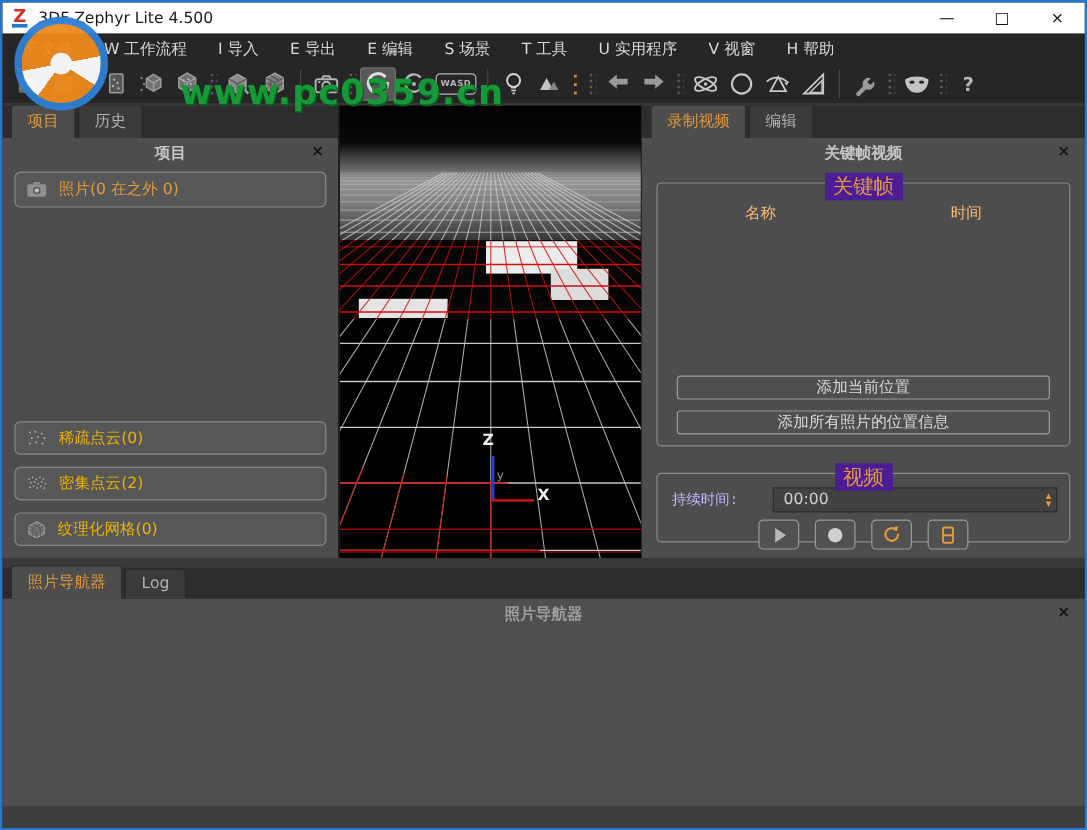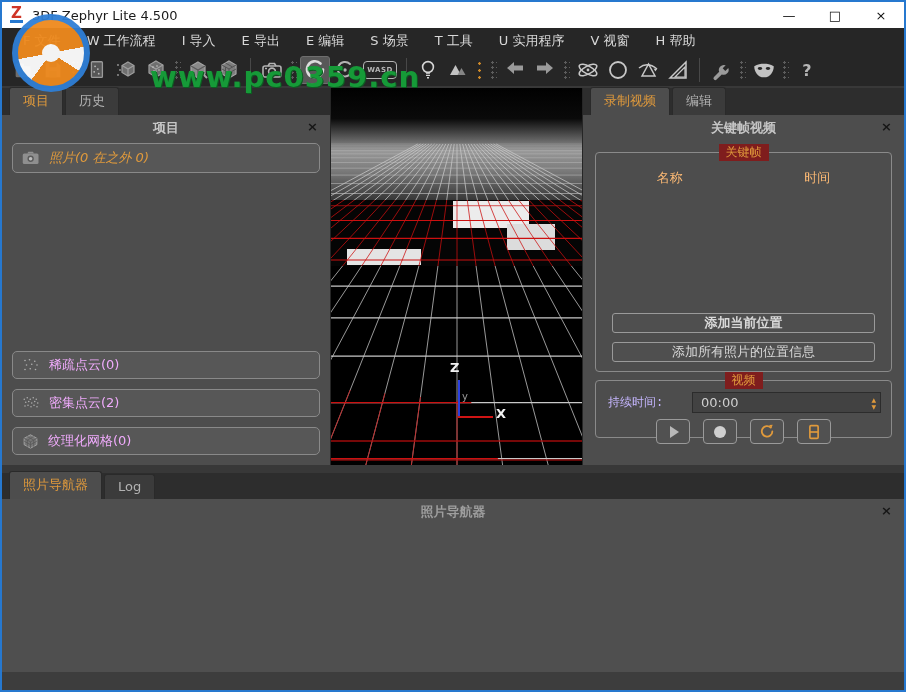--- a/index.html
+++ b/index.html
@@ -34,55 +34,55 @@
             background-size:5px 5px; }
   .handle.orange { background-image:radial-gradient(circle,#d08a28 1.1px,transparent 1.5px); background-size:7px 7px; width:8px;}
   .sepline { width:1px; height:24px; background:#484848; margin:0 6px; flex:0 0 auto; }
   .wasd-box { border:1.5px solid #b5b5b5; border-radius:4px; color:#b5b5b5;
               font-size:7px; font-weight:bold; padding:4px 3px; letter-spacing:0.5px; }
   .help-q { color:#b5b5b5; font-size:16px; font-weight:bold; }
   .tb-divider { height:2px; background:#383838; }
   
   .content { display:flex; height:377px; }
   .side-panel { display:flex; flex-direction:column; }
-  .left-panel { width:328px; }
+  .left-panel { width:280px; }
   .right-panel { flex:1; }
   .tabbar { height:27px; background:#2d2d2d; display:flex; align-items:flex-end; padding-left:7px; gap:2px; }
   .tab { padding:4px 13px 5px; font-size:13px; background:#3b3b3b; color:#b2b2b2;
          border:1px solid #2a2a2a; border-bottom:none; border-radius:3px 3px 0 0; white-space:nowrap;}
   .tab.active { background:#4d4d4d; color:#e09a3c; }
   .panel-body { flex:1; background:#4d4d4d; display:flex; flex-direction:column; min-height:0; }
   .panel-header { height:26px; flex:0 0 auto; display:flex; align-items:center; justify-content:center;
                   position:relative; color:#c6c6c6; font-weight:bold; font-size:13px; }
   .panel-close { position:absolute; right:12px; top:5px; color:#161616; font-weight:bold;
                  font-size:13px; line-height:13px; }
   .item-btn { height:28px; margin:0 10px 10px; background:#575757; border:1px solid #898989;
               border-radius:5px; display:flex; align-items:center; padding-left:9px; gap:9px;
-              font-size:13px; color:#f0abfc; flex:0 0 auto; }
-  .item-btn.photos { height:30px; margin:2px 10px 0; color:#e09a3c;font-style:italic; }
+              font-size:13px; color:#eab308; flex:0 0 auto; }
+  .item-btn.photos { height:30px; margin:2px 10px 0; color:#e09a3c; }
   .spacer { flex:1; }
   
   .viewport { width:253px; position:relative; background:#000; overflow:hidden;
               border-left:1px solid #262626; border-right:1px solid #262626; }
   .viewport svg { position:absolute; left:0; top:0; }
   .axis-label { position:absolute; color:#f2f2f2; font-size:13px; font-weight:bold; z-index:5; }
   .axis-label.small { color:#9a9a9a; font-size:10px; font-weight:normal; }
   .axis-line { position:absolute; z-index:4; }
   
   .groupbox { position:relative; border:1px solid #8a8a8a; border-radius:4px; margin:11px 12px 0; flex:0 0 auto; }
   .group-label { position:absolute; top:-9px; left:50%; transform:translateX(-50%);
-                 background:#7f1d1d; padding:0 7px; color:#e09a3c; font-size:12px; white-space:nowrap;}
+                 background:#4c1d95; padding:0 7px; color:#e09a3c; font-size:17px; white-space:nowrap;}
   .kf-group { height:220px; display:flex; flex-direction:column; }
   .kf-cols { display:flex; margin-top:16px; color:#fdba74; font-size:13px; }
   .kf-col { width:50%; text-align:center; }
   .add-btn { height:20px; margin:0 16px 9px; background:#4f4f4f; border:1px solid #9a9a9a;
              border-radius:3px; color:#d9d9d9; font-size:13px; display:flex; align-items:center;
              justify-content:center; flex:0 0 auto; }
-  .add-btn.first { margin-top:auto;font-weight:bold; }
-  .video-group { height:58px; margin-top:8px; }
+  .add-btn.first { margin-top:auto; }
+  .video-group { height:58px; margin-top:22px; }
   .dur-row { display:flex; align-items:center; margin:11px 10px 0 12px; }
   .dur-label { color:#c4b5fd; font-size:12px; width:84px; flex:0 0 auto;font-family:Liberation Mono, monospace; }
   .spinbox { flex:1; height:21px; background:#424242; border:1px solid #2c2c2c; display:flex;
              align-items:center; color:#cfcfcf; font-size:13px; padding-left:8px; }
   .spin-arrows { margin-left:auto; display:flex; flex-direction:column; justify-content:center;
                  gap:2px; padding:0 4px; }
   .spin-arrows span { color:#e09a3c; font-size:6px; line-height:5px; }
   .vid-btns { display:flex; justify-content:center; gap:13px; margin-top:6px; }
   .vbtn { width:34px; height:25px; background:#515151; border:1px solid #9a9a9a; border-radius:4px;
           display:flex; align-items:center; justify-content:center; }

